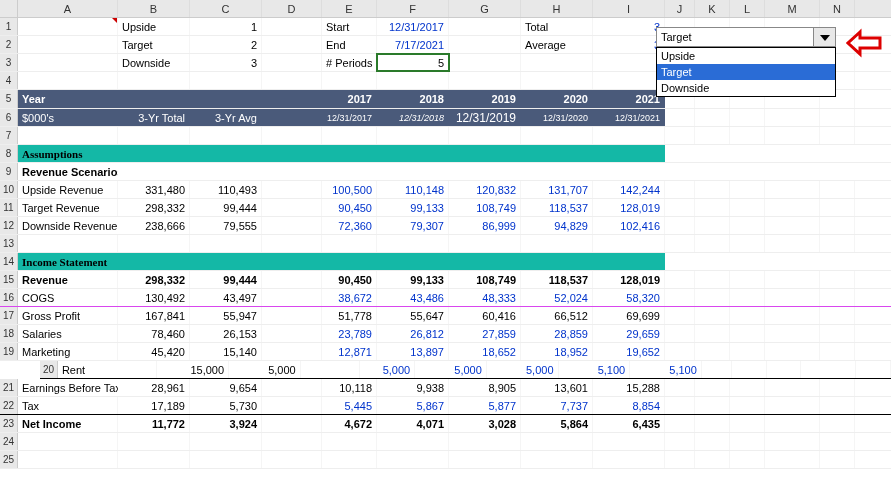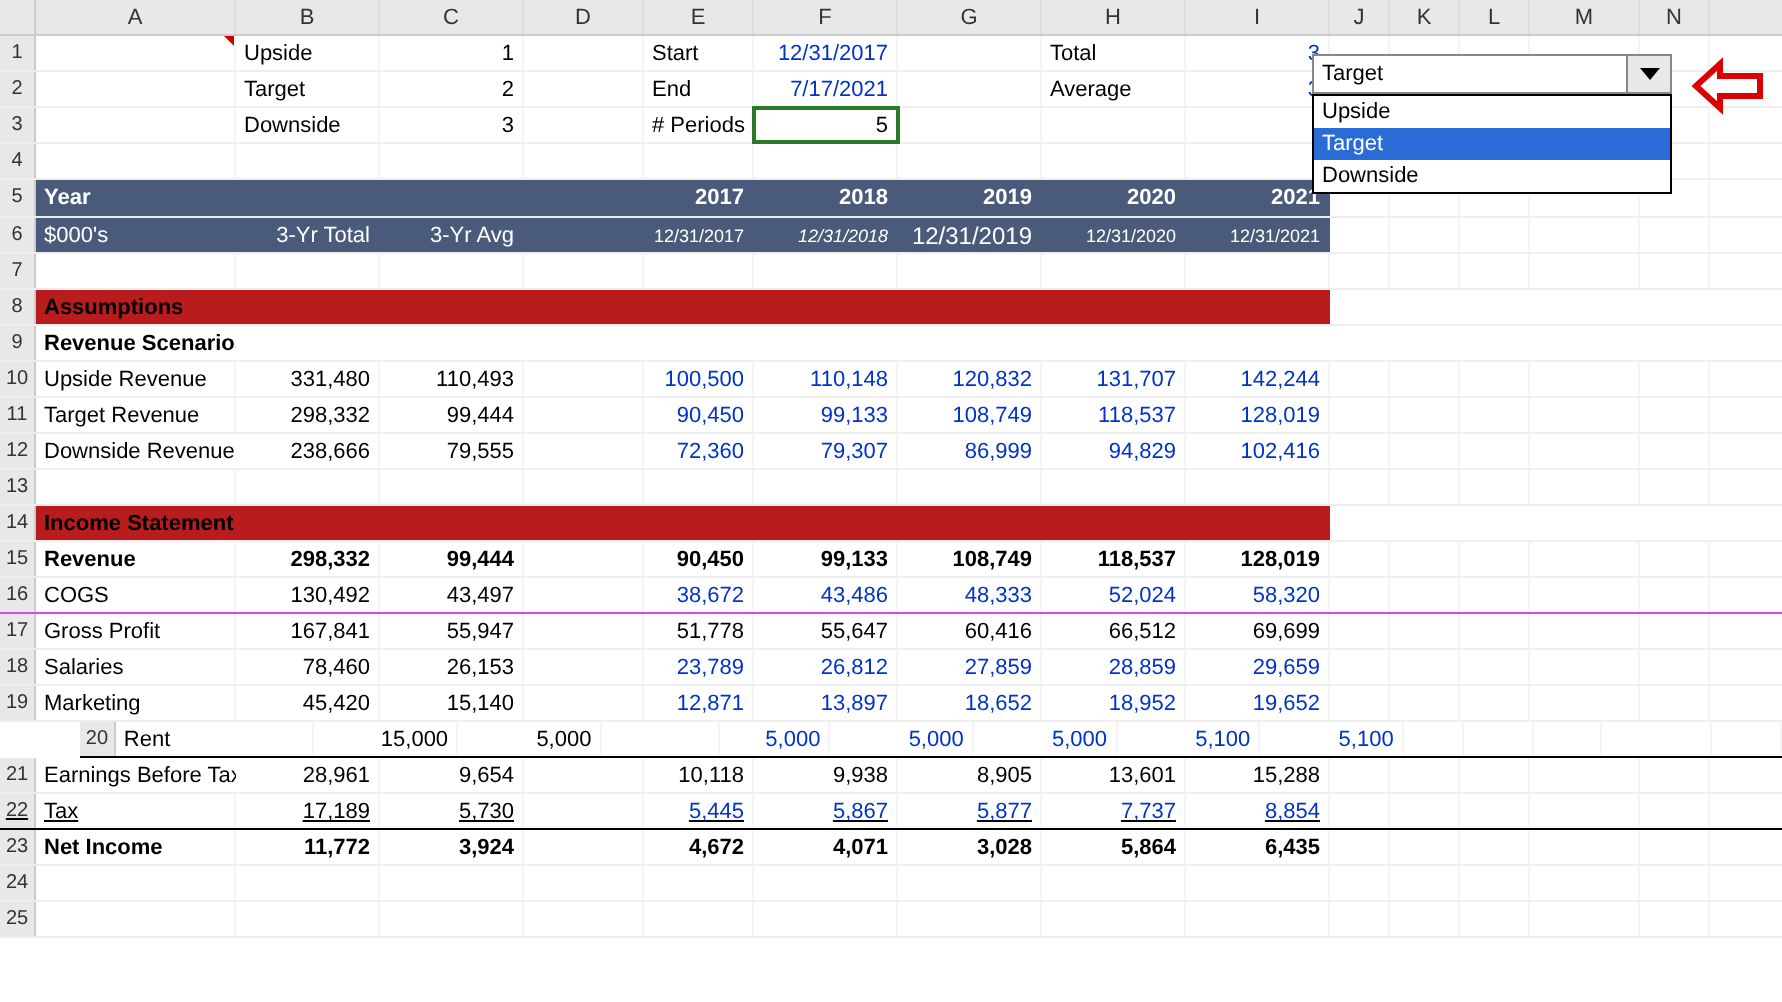--- a/index.html
+++ b/index.html
@@ -25,21 +25,21 @@
 .wJ { width: 30px; }
 .wK { width: 35px; }
 .wL { width: 35px; }
 .wM { width: 55px; }
 .wN { width: 35px; }
 .right { text-align: right; }
 .blue { color: #0033cc; }
 .bold { font-weight: bold; }
 .hdr { background: #4a5a7a; color: #fff; border-right: 1px solid #4a5a7a; }
 .hdr.bold { font-weight: bold; }
-.subhdr { background: #b91c1c; font-weight: bold; border-right: 1px solid #dde3f0; }
+.subhdr { background: #14b8a6; font-weight: bold; border-right: 1px solid #dde3f0; font-family: Liberation Serif, serif; }
 .active { outline: 2px solid #2a7a2a; outline-offset: -1px; }
 .dropdown { position: absolute; top: 27px; left: 656px; width: 180px; background: #fff; border: 1px solid #888; height: 20px; display: flex; align-items: center; padding: 0 4px; }
 .dropdown .btn { position: absolute; right: 0; top: 0; width: 22px; height: 100%; background: #e8e8e8; border-left: 1px solid #888; display: flex; align-items: center; justify-content: center; }
 .dropdown .btn svg { width: 10px; height: 6px; }
 .dropdown-list { position: absolute; top: 47px; left: 656px; width: 180px; background: #fff; border: 1px solid #000; z-index: 10; }
 .dropdown-list .opt { padding: 2px 4px; font-size: 11px; }
 .dropdown-list .opt.sel { background: #2a6cd6; color: #fff; }
 .arrow { position: absolute; top: 28px; left: 846px; }
 .arrow svg { width: 38px; height: 30px; }
 .row .cell.noright { border-right: none; }
@@ -420,21 +420,21 @@
       <div class="cell wF right">9,938</div>
       <div class="cell wG right">8,905</div>
       <div class="cell wH right">13,601</div>
       <div class="cell wI right">15,288</div>
       <div class="cell wJ"></div>
         <div class="cell wK"></div>
         <div class="cell wL"></div>
         <div class="cell wM"></div>
         <div class="cell wN"></div>
     </div>
-    <div class="row" style="border-bottom:1px solid #000;text-decoration:underline;">
+    <div class="row" style="border-bottom:1px solid #000;">
       <div class="rh">22</div>
       <div class="cell wA">Tax</div>
       <div class="cell wB right">17,189</div>
       <div class="cell wC right">5,730</div>
       <div class="cell wD"></div>
       <div class="cell wE right blue">5,445</div>
       <div class="cell wF right blue">5,867</div>
       <div class="cell wG right blue">5,877</div>
       <div class="cell wH right blue">7,737</div>
       <div class="cell wI right blue">8,854</div>

